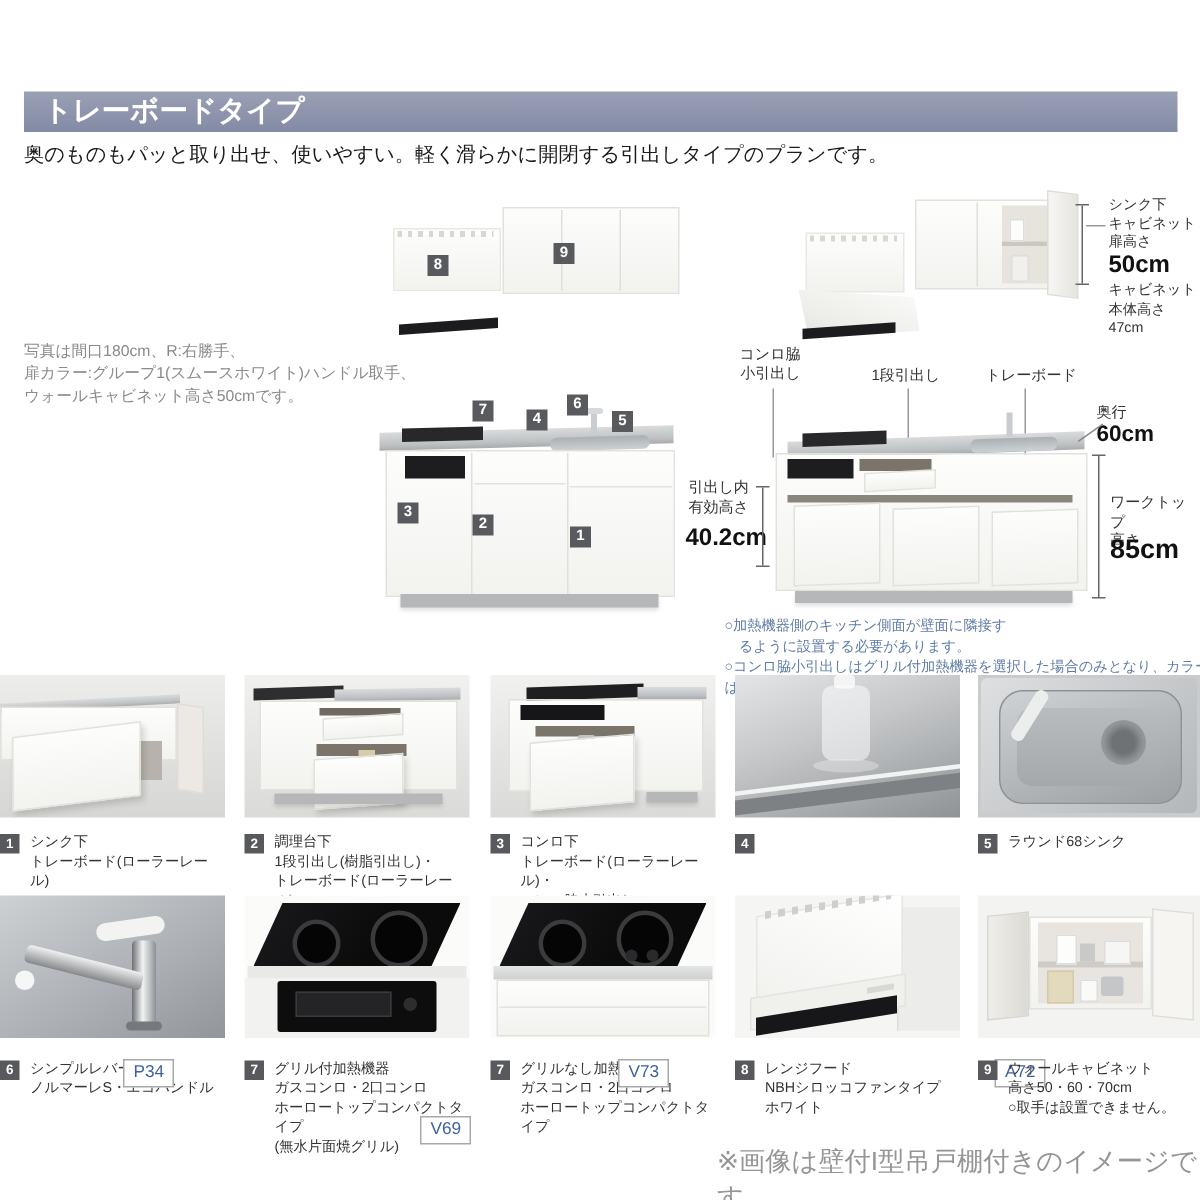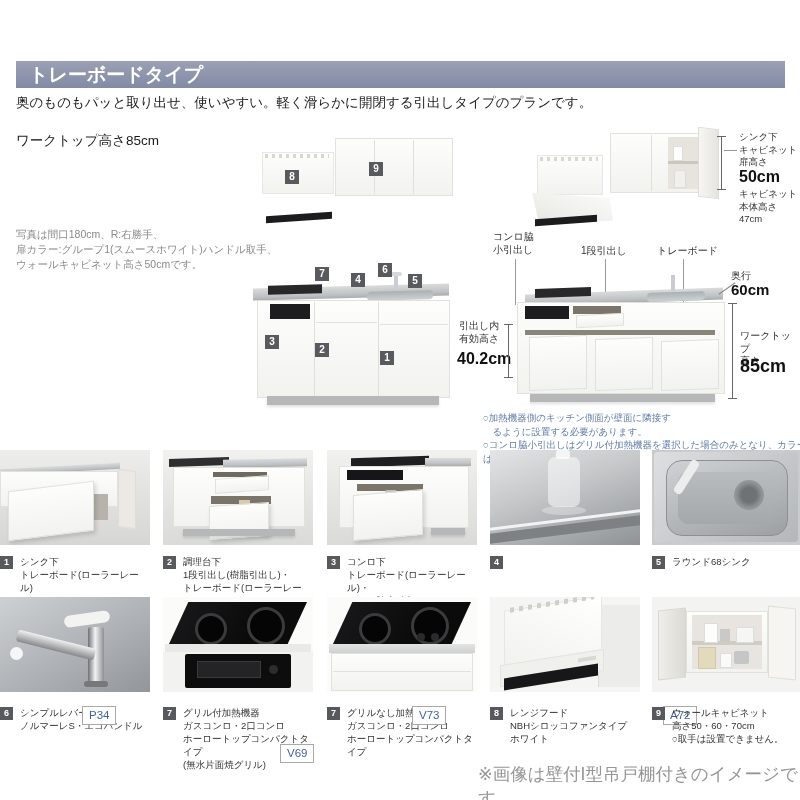--- a/index.html
+++ b/index.html
@@ -50,21 +50,20 @@
   .footer-note{left:478px;top:762px;font-size:17.5px;color:#959595;}
 </style>
 </head>
 <body>
 
 <div id="canvas">
 
   <div class="a subtitle">奥のものもパッと取り出せ、使いやすい。軽く滑らかに開閉する引出しタイプのプランです。</div>
   <div class="a title-bar">トレーボードタイプ</div>
   <div class="a specs">
-    <div>ワークトップ高さ85cm</div>
   </div>
   <div class="a photo-note pre">写真は間口180cm、R:右勝手、
 扉カラー:グループ1(スムースホワイト)ハンドル取手、
 ウォールキャビネット高さ50cmです。</div>
 
   <div class="a photo-left">
 
     <div class="a cab" style="left:103px;top:10px;width:118px;height:58px;"></div>
     <div class="a vline" style="left:142px;top:12px;height:54px;"></div>
     <div class="a vline" style="left:181px;top:12px;height:54px;"></div>
@@ -118,21 +117,21 @@
     <div class="a" style="left:262px;top:8px;width:9px;height:1px;background:#666;"></div>
     <div class="a" style="left:262px;top:61px;width:9px;height:1px;background:#666;"></div>
     <div class="a" style="left:269px;top:22px;width:13px;height:1px;background:#999;"></div>
     <div class="a ann pre" style="left:284px;top:3px;">シンク下
 キャビネット
 扉高さ</div>
     <div class="a ann-big" style="left:284px;top:40px;">50cm</div>
     <div class="a ann pre" style="left:284px;top:60px;">キャビネット
 本体高さ 47cm</div>
 
-    <div class="a ann pre" style="left:38px;top:103px;font-size:10px;">コンロ脇
+    <div class="a ann pre" style="left:38px;top:103px;font-size:10px;text-align:right;">コンロ脇
 小引出し</div>
     <div class="a leader" style="left:60px;top:131px;height:46px;"></div>
     <div class="a ann" style="left:126px;top:117px;font-size:10px;">1段引出し</div>
     <div class="a leader" style="left:150px;top:131px;height:48px;"></div>
     <div class="a ann" style="left:202px;top:117px;font-size:10px;">トレーボード</div>
     <div class="a leader" style="left:228px;top:131px;height:98px;"></div>
 
     <div class="a counter" style="left:70px;top:163px;width:198px;height:12px;transform:skewY(-2deg);"></div>
     <div class="a" style="left:80px;top:160px;width:56px;height:9px;background:#28282a;transform:skewY(-2deg);"></div>
     <div class="a" style="left:192px;top:164px;width:58px;height:9px;background:linear-gradient(180deg,#aab0b3,#cdd1d3);border-radius:4px;transform:skewY(-2deg);"></div>

